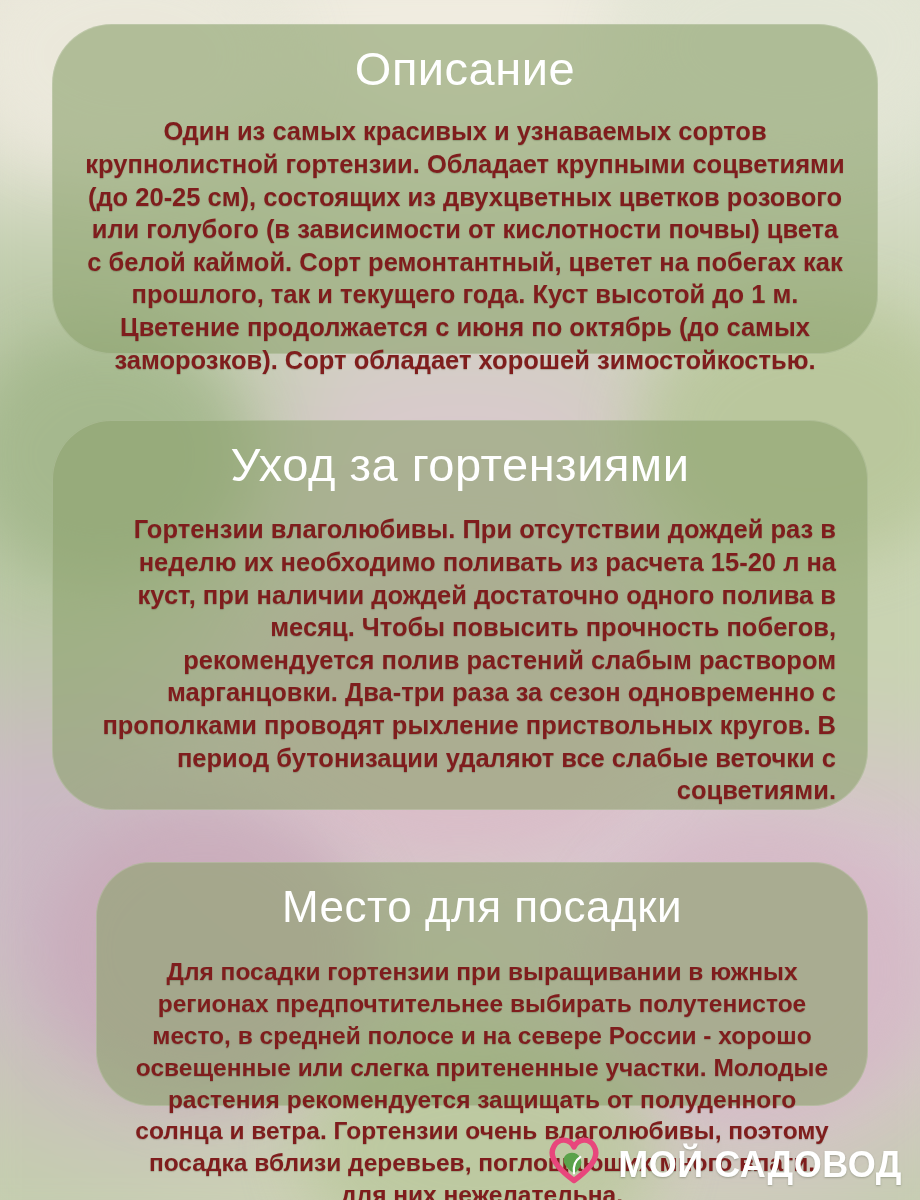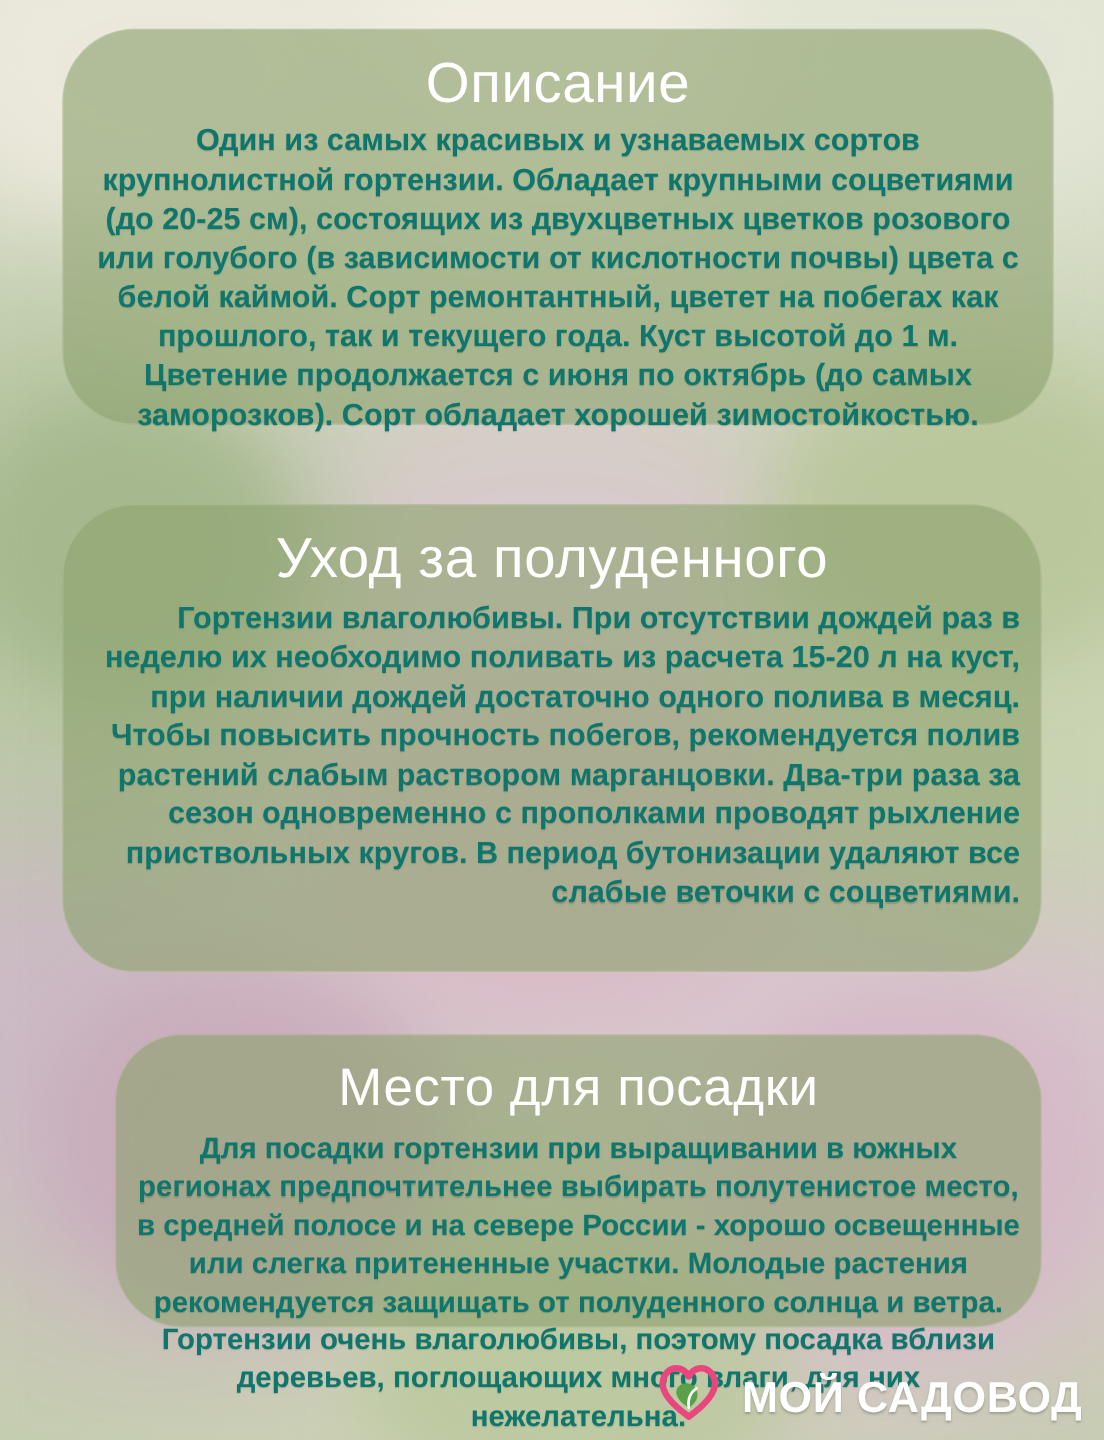--- a/index.html
+++ b/index.html
@@ -74,22 +74,22 @@
     margin: 0;
   }
   .card-1 .card-title { font-size: 47px; padding-top: 20px; }
   .card-2 .card-title { font-size: 47px; padding-top: 20px; }
   .card-3 .card-title { font-size: 44px; padding-top: 22px; }
 
   .card-body {
     font-weight: bold;
     font-size: 25.5px;
     line-height: 1.28;
-    color: #0f766e;
-    margin: 2px;
+    color: #7f1d1d;
+    margin: 16px;
     padding: 4px 16px 0 16px;
     text-shadow: 0 1px 1px rgba(60,70,45,.25);
   }
   .card-1 .card-body { padding-top: 6px; }
   .card-2 .card-body { font-size: 25.5px; padding-top: 8px; text-align: right; }
   .card-3 .card-body { font-size: 24.5px; padding-top: 10px; line-height: 1.3; }
 
   
   .logo {
     position: absolute;
@@ -129,21 +129,21 @@
   <div class="blob b5"></div>
   <div class="blob b6"></div>
 </div>
 
 <section class="card card-1">
   <h2 class="card-title">Описание</h2>
   <p class="card-body">Один из самых красивых и узнаваемых сортов крупнолистной гортензии. Обладает крупными соцветиями (до 20-25 см), состоящих из двухцветных цветков розового или голубого (в зависимости от кислотности почвы) цвета с белой каймой. Сорт ремонтантный, цветет на побегах как прошлого, так и текущего года. Куст высотой до 1 м. Цветение продолжается с июня по октябрь (до самых заморозков). Сорт обладает хорошей зимостойкостью.</p>
 </section>
 
 <section class="card card-2">
-  <h2 class="card-title">Уход за полуденного</h2>
+  <h2 class="card-title">Уход за гортензиями</h2>
   <p class="card-body">Гортензии влаголюбивы. При отсутствии дождей раз в неделю их необходимо поливать из расчета 15-20 л на куст, при наличии дождей достаточно одного полива в месяц. Чтобы повысить прочность побегов, рекомендуется полив растений слабым раствором марганцовки. Два-три раза за сезон одновременно с прополками проводят рыхление приствольных кругов. В период бутонизации удаляют все слабые веточки с соцветиями.</p>
 </section>
 
 <section class="card card-3">
   <h2 class="card-title">Место для посадки</h2>
   <p class="card-body">Для посадки гортензии при выращивании в южных регионах предпочтительнее выбирать полутенистое место, в средней полосе и на севере России - хорошо освещенные или слегка притененные участки. Молодые растения рекомендуется защищать от полуденного солнца и ветра. Гортензии очень влаголюбивы, поэтому посадка вблизи деревьев, поглощающих много влаги, для них нежелательна.</p>
 </section>
 
 <div class="logo">
   <div class="logo-mark">

